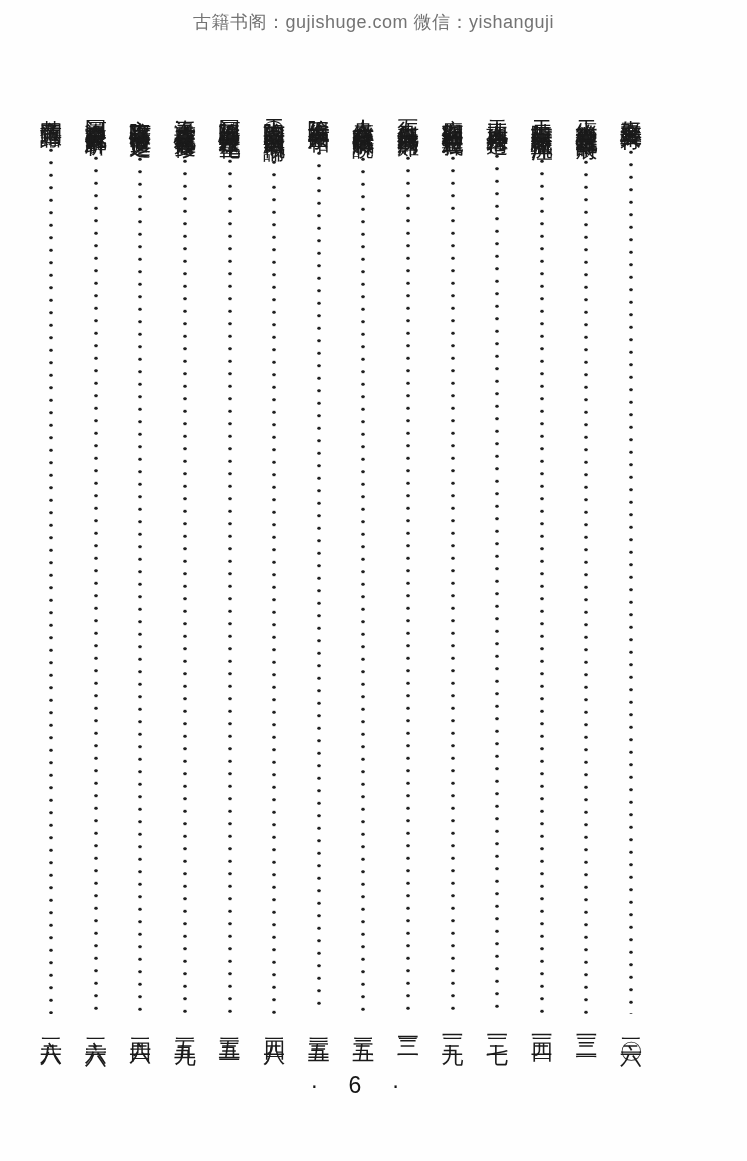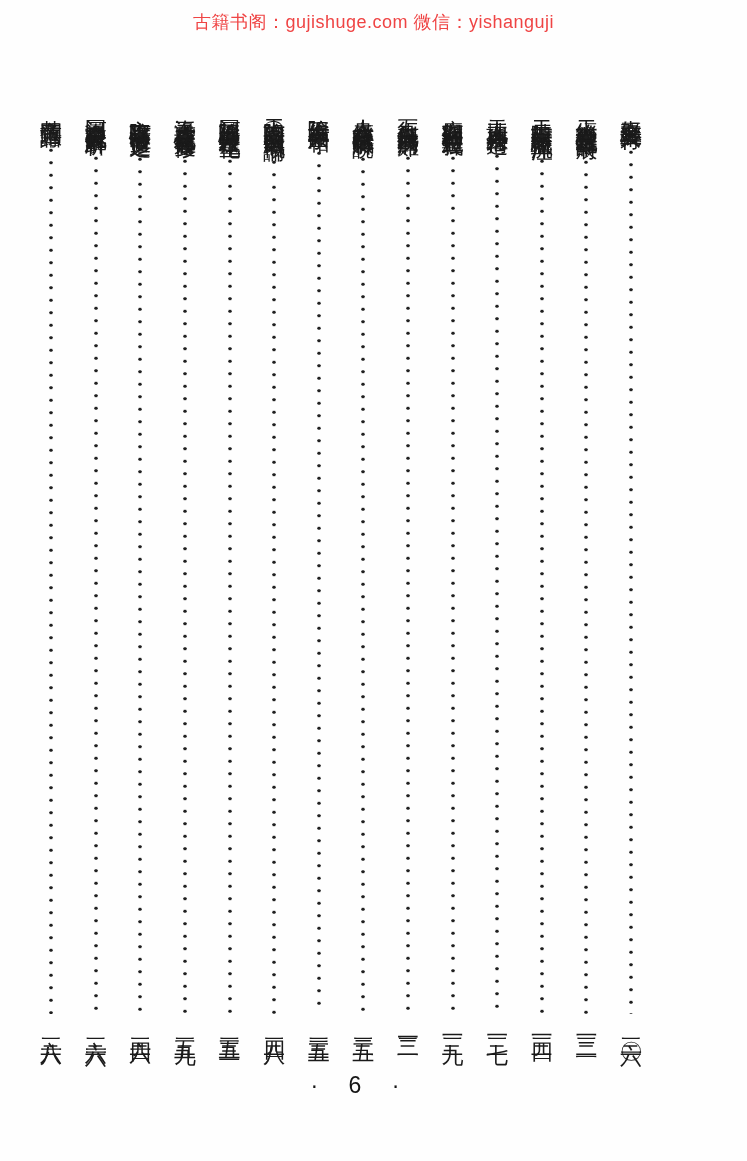--- a/index.html
+++ b/index.html
@@ -21,21 +21,21 @@
   }
   
   .header {
     position: absolute;
     top: 10px;
     left: 0;
     width: 747px;
     text-align: center;
     font-size: 18px;
     letter-spacing: 0.5px;
-    color: #ef4444;
+    color: #737373;
     font-family: "Liberation Sans", sans-serif;
     white-space: nowrap;
   }
   
   .toc {
     position: absolute;
     top: 102px;
     left: 40px;
     width: 602px;
     height: 926px;

